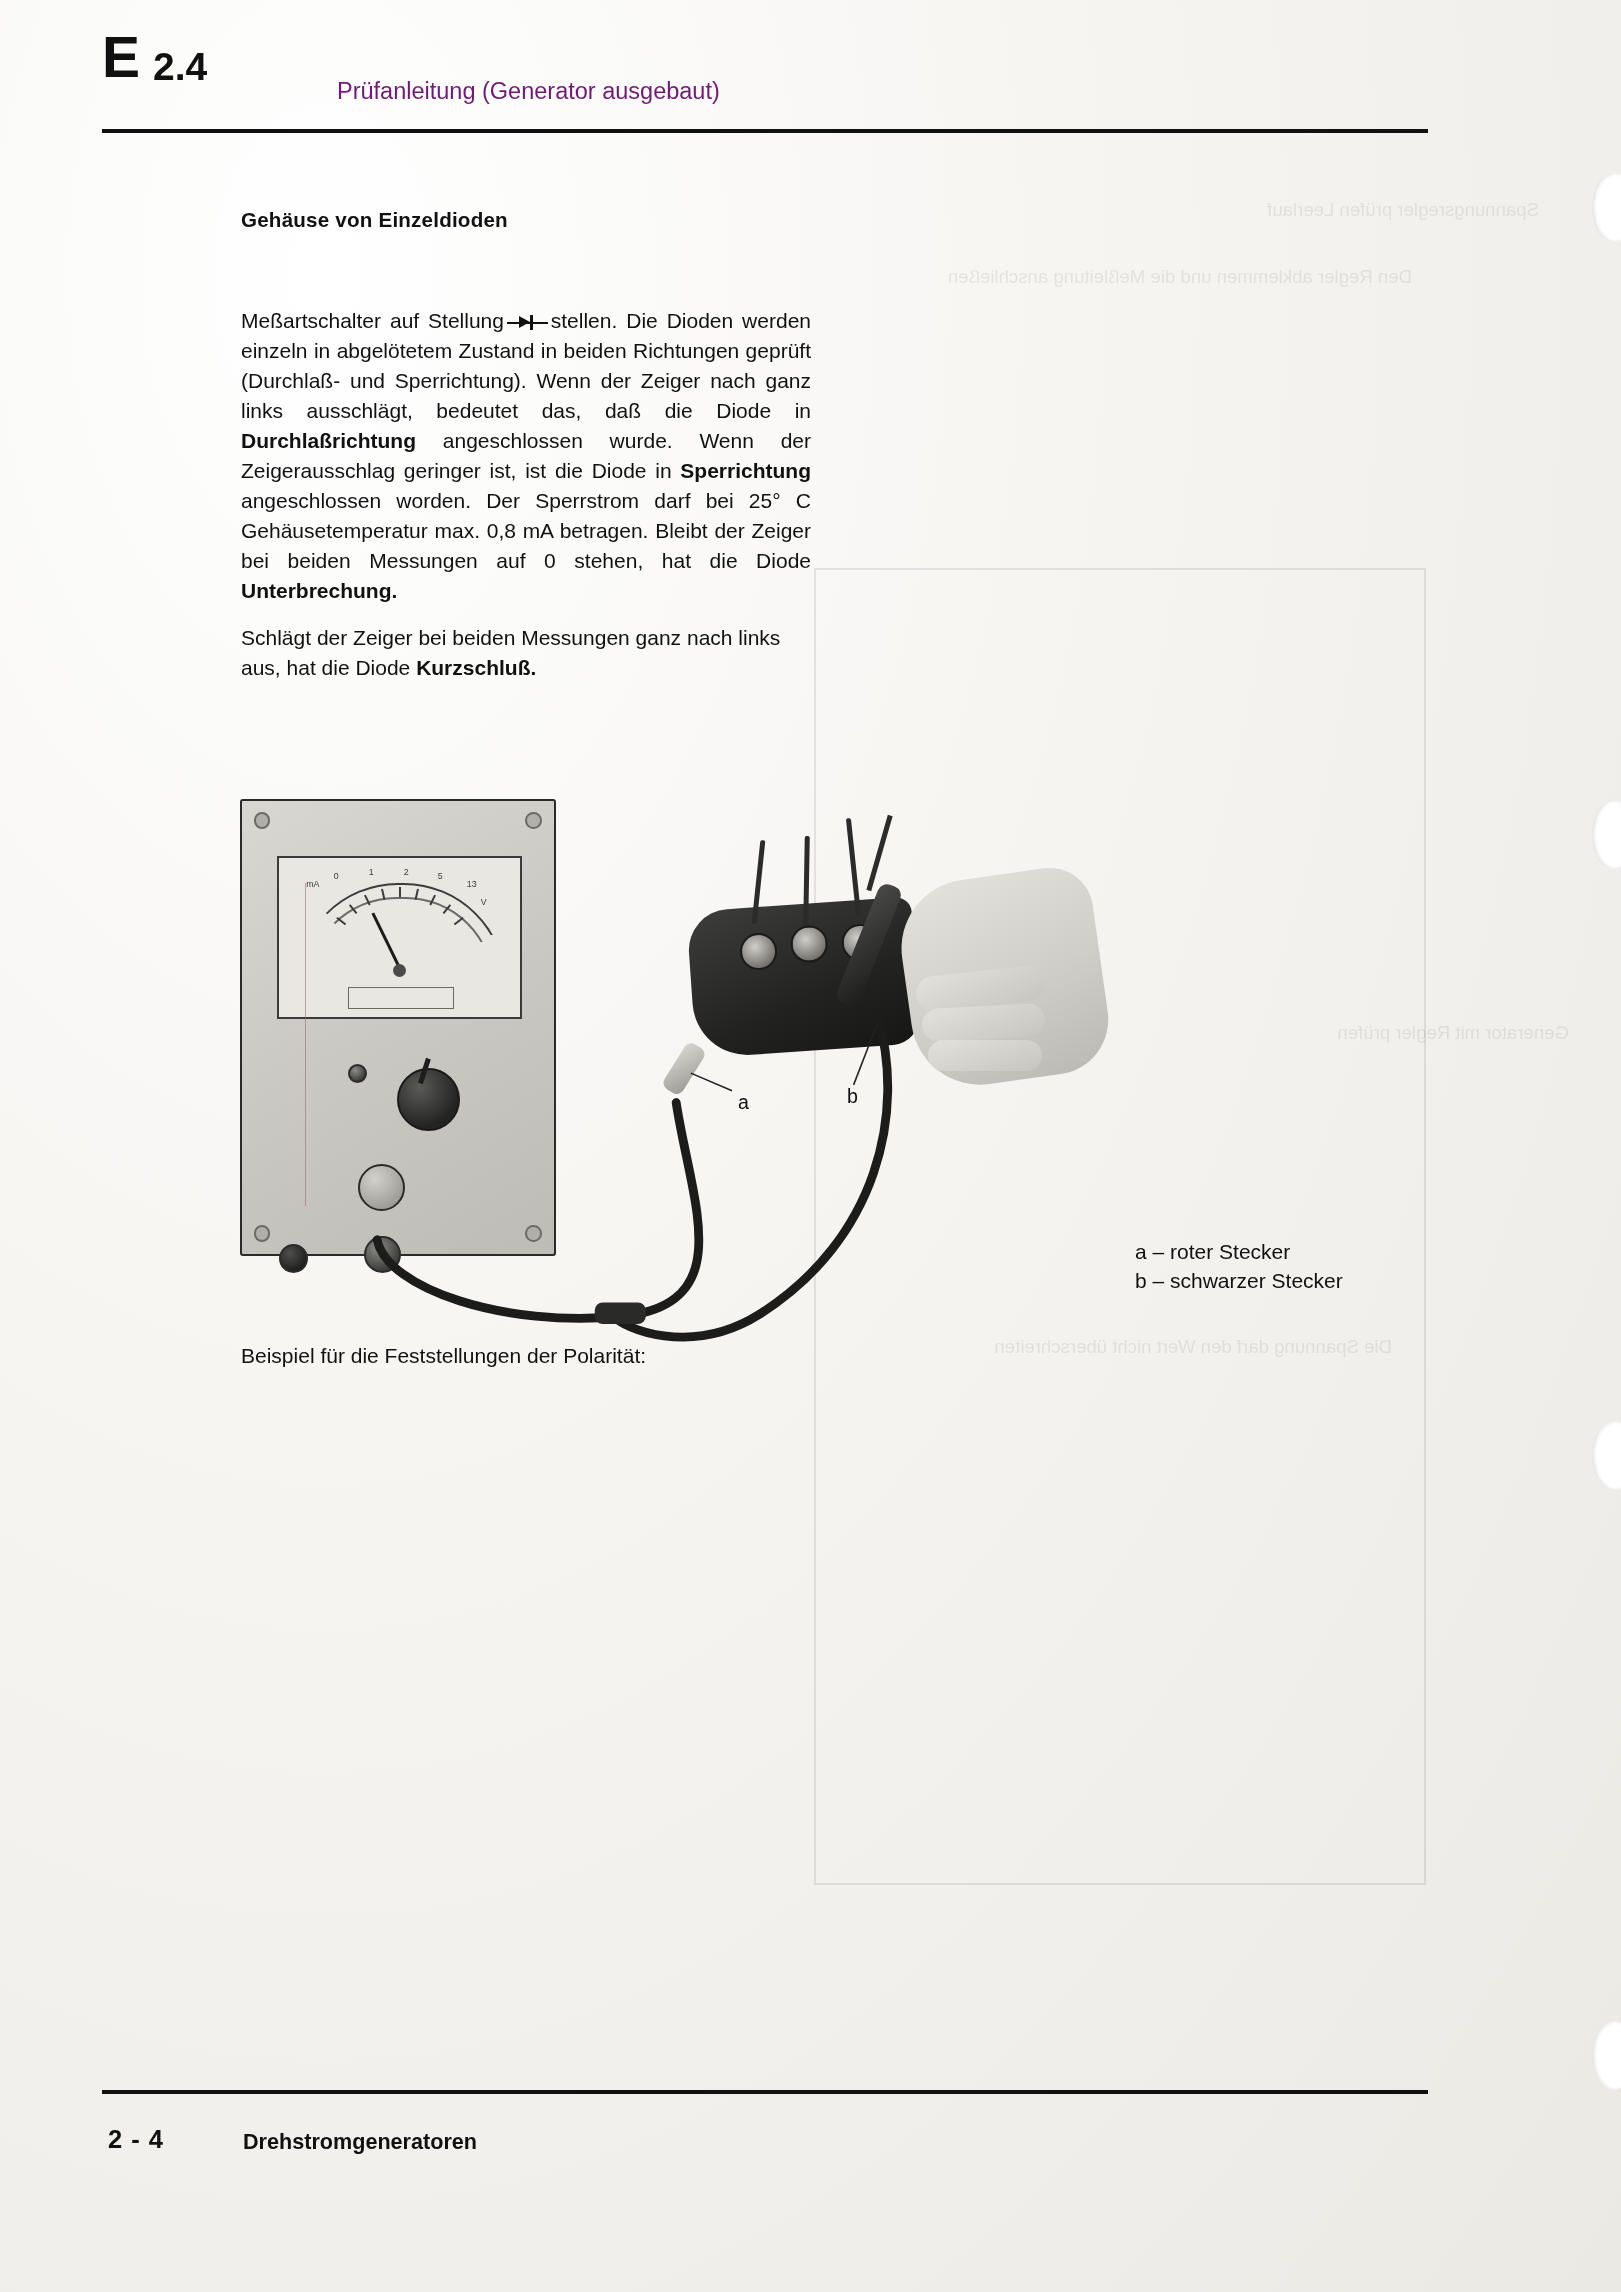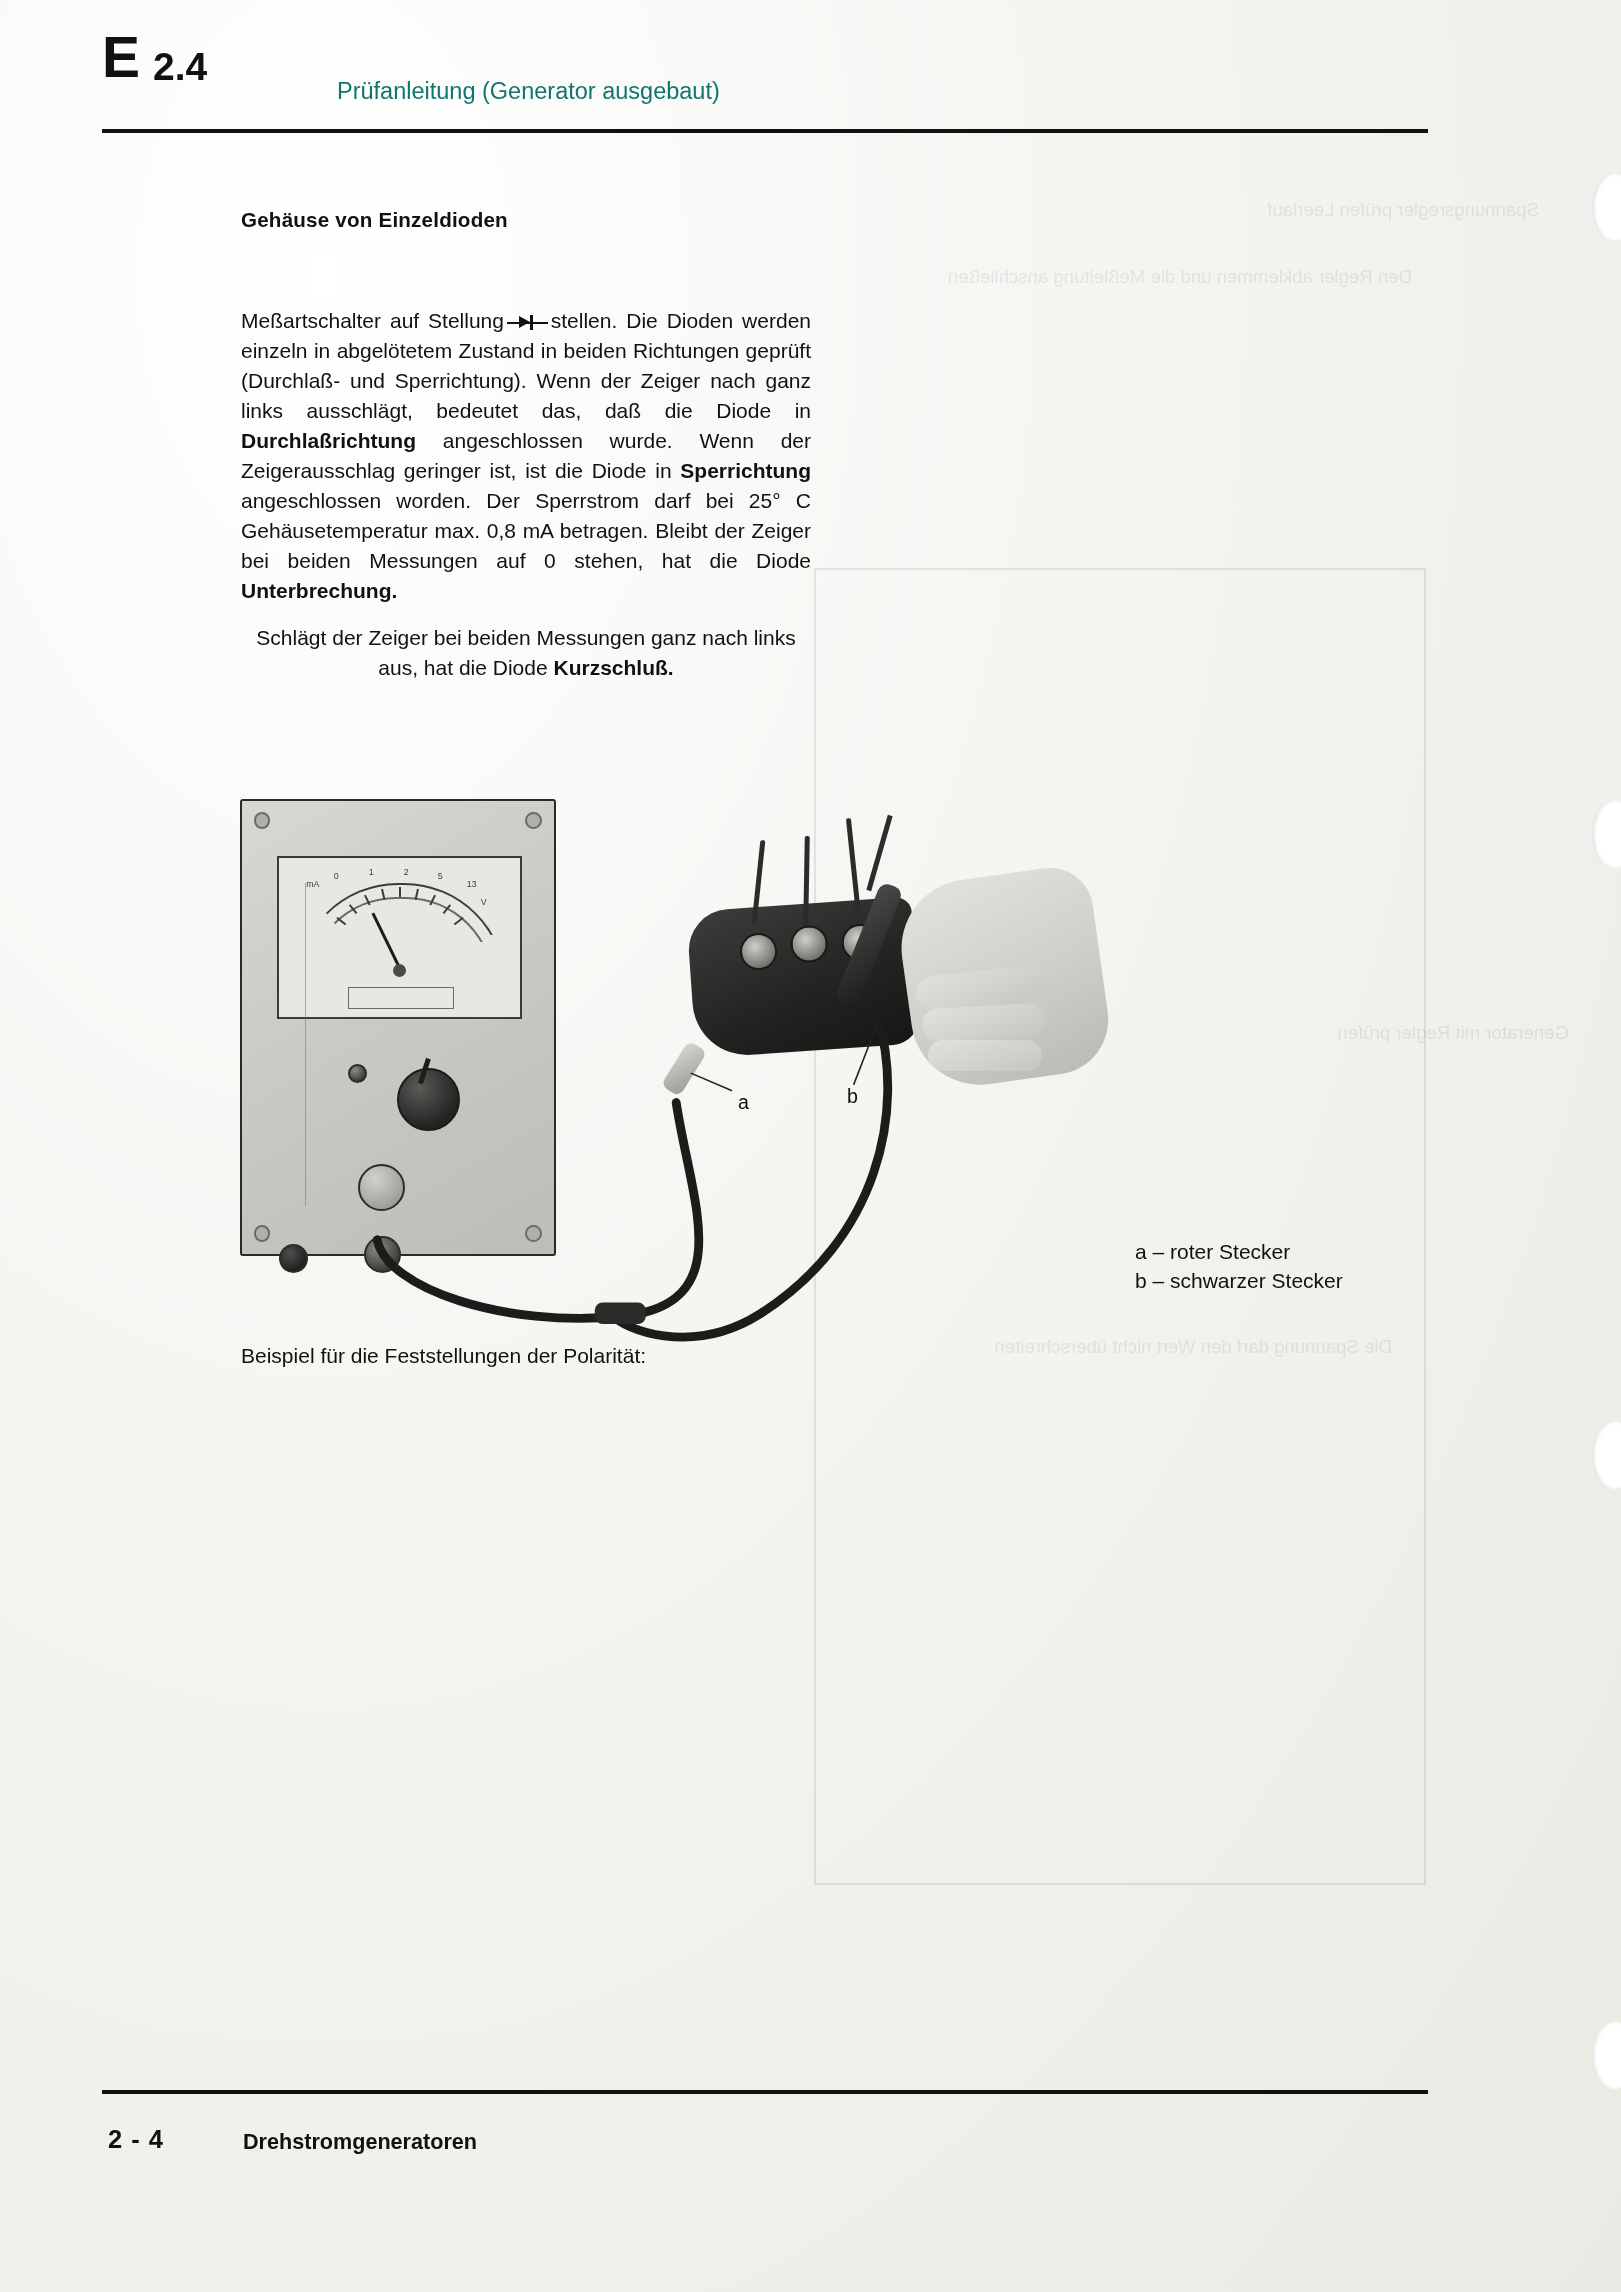--- a/index.html
+++ b/index.html
@@ -51,21 +51,21 @@
     font-size: 39px;
     font-weight: bold;
     line-height: 1;
   }
   .hdr-sub {
     position: absolute;
     left: 235px;
     top: 51px;
     font-size: 23.5px;
     font-weight: normal;
-    color: #0f766e;
+    color: #701a75;
   }
   .rule-top {
     position: absolute;
     left: 102px;
     top: 129px;
     width: 1326px;
     height: 3.9px;
     background: #111;
   }
 
@@ -81,21 +81,21 @@
   .col {
     position: absolute;
     left: 241px;
     width: 570px;
     font-size: 21px;
     line-height: 30px;
     text-align: justify;
     color: #111;
   }
   .col p { margin: 0 0 0 0; }
-  .col p + p { margin-top: 16.7px; text-align: center; }
+  .col p + p { margin-top: 16.7px; }
   .blk1 { top: 306px; }
   .blk2 { top: 1341px; }
 
   .nojust { text-align: left; }
   b, strong { font-weight: bold; }
 
   .diode-sym {
     display: inline-block;
     position: relative;
     width: 41px;

